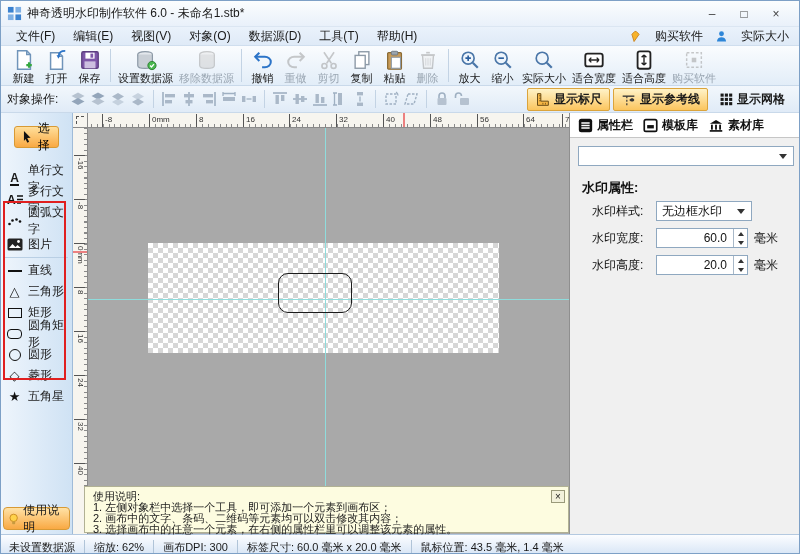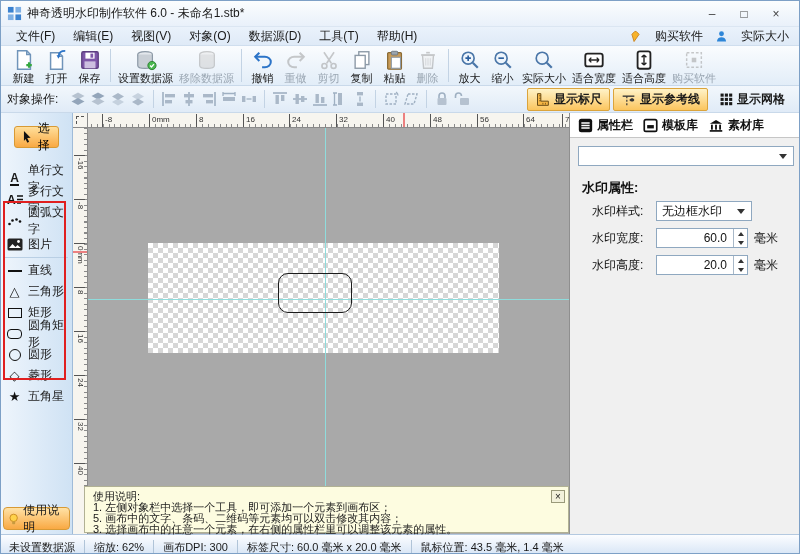--- a/index.html
+++ b/index.html
@@ -671,21 +671,21 @@
             <span class="spin-dn"></span>
           </span>
       </span>
       <span class="punit">毫米</span>
     </div>
   </div>
 
   <div class="helppanel">
     <div class="hp-title">使用说明:</div>
     <div class="hp-line">1. 左侧对象栏中选择一个工具，即可添加一个元素到画布区；</div>
-    <div class="hp-line">5. 画布中的文字、条码、二维码等元素均可以双击修改其内容；</div>
+    <div class="hp-line">2. 画布中的文字、条码、二维码等元素均可以双击修改其内容；</div>
     <div class="hp-line">3. 选择画布中的任意一个元素，在右侧的属性栏里可以调整该元素的属性。</div>
     <div class="hp-close">×</div>
   </div>
 
   <div class="statusbar">
     <span class="sitem">未设置数据源</span>
     <span class="ssep"></span>
     <span class="sitem">缩放: 62%</span>
     <span class="ssep"></span>
     <span class="sitem">画布DPI: 300</span>

